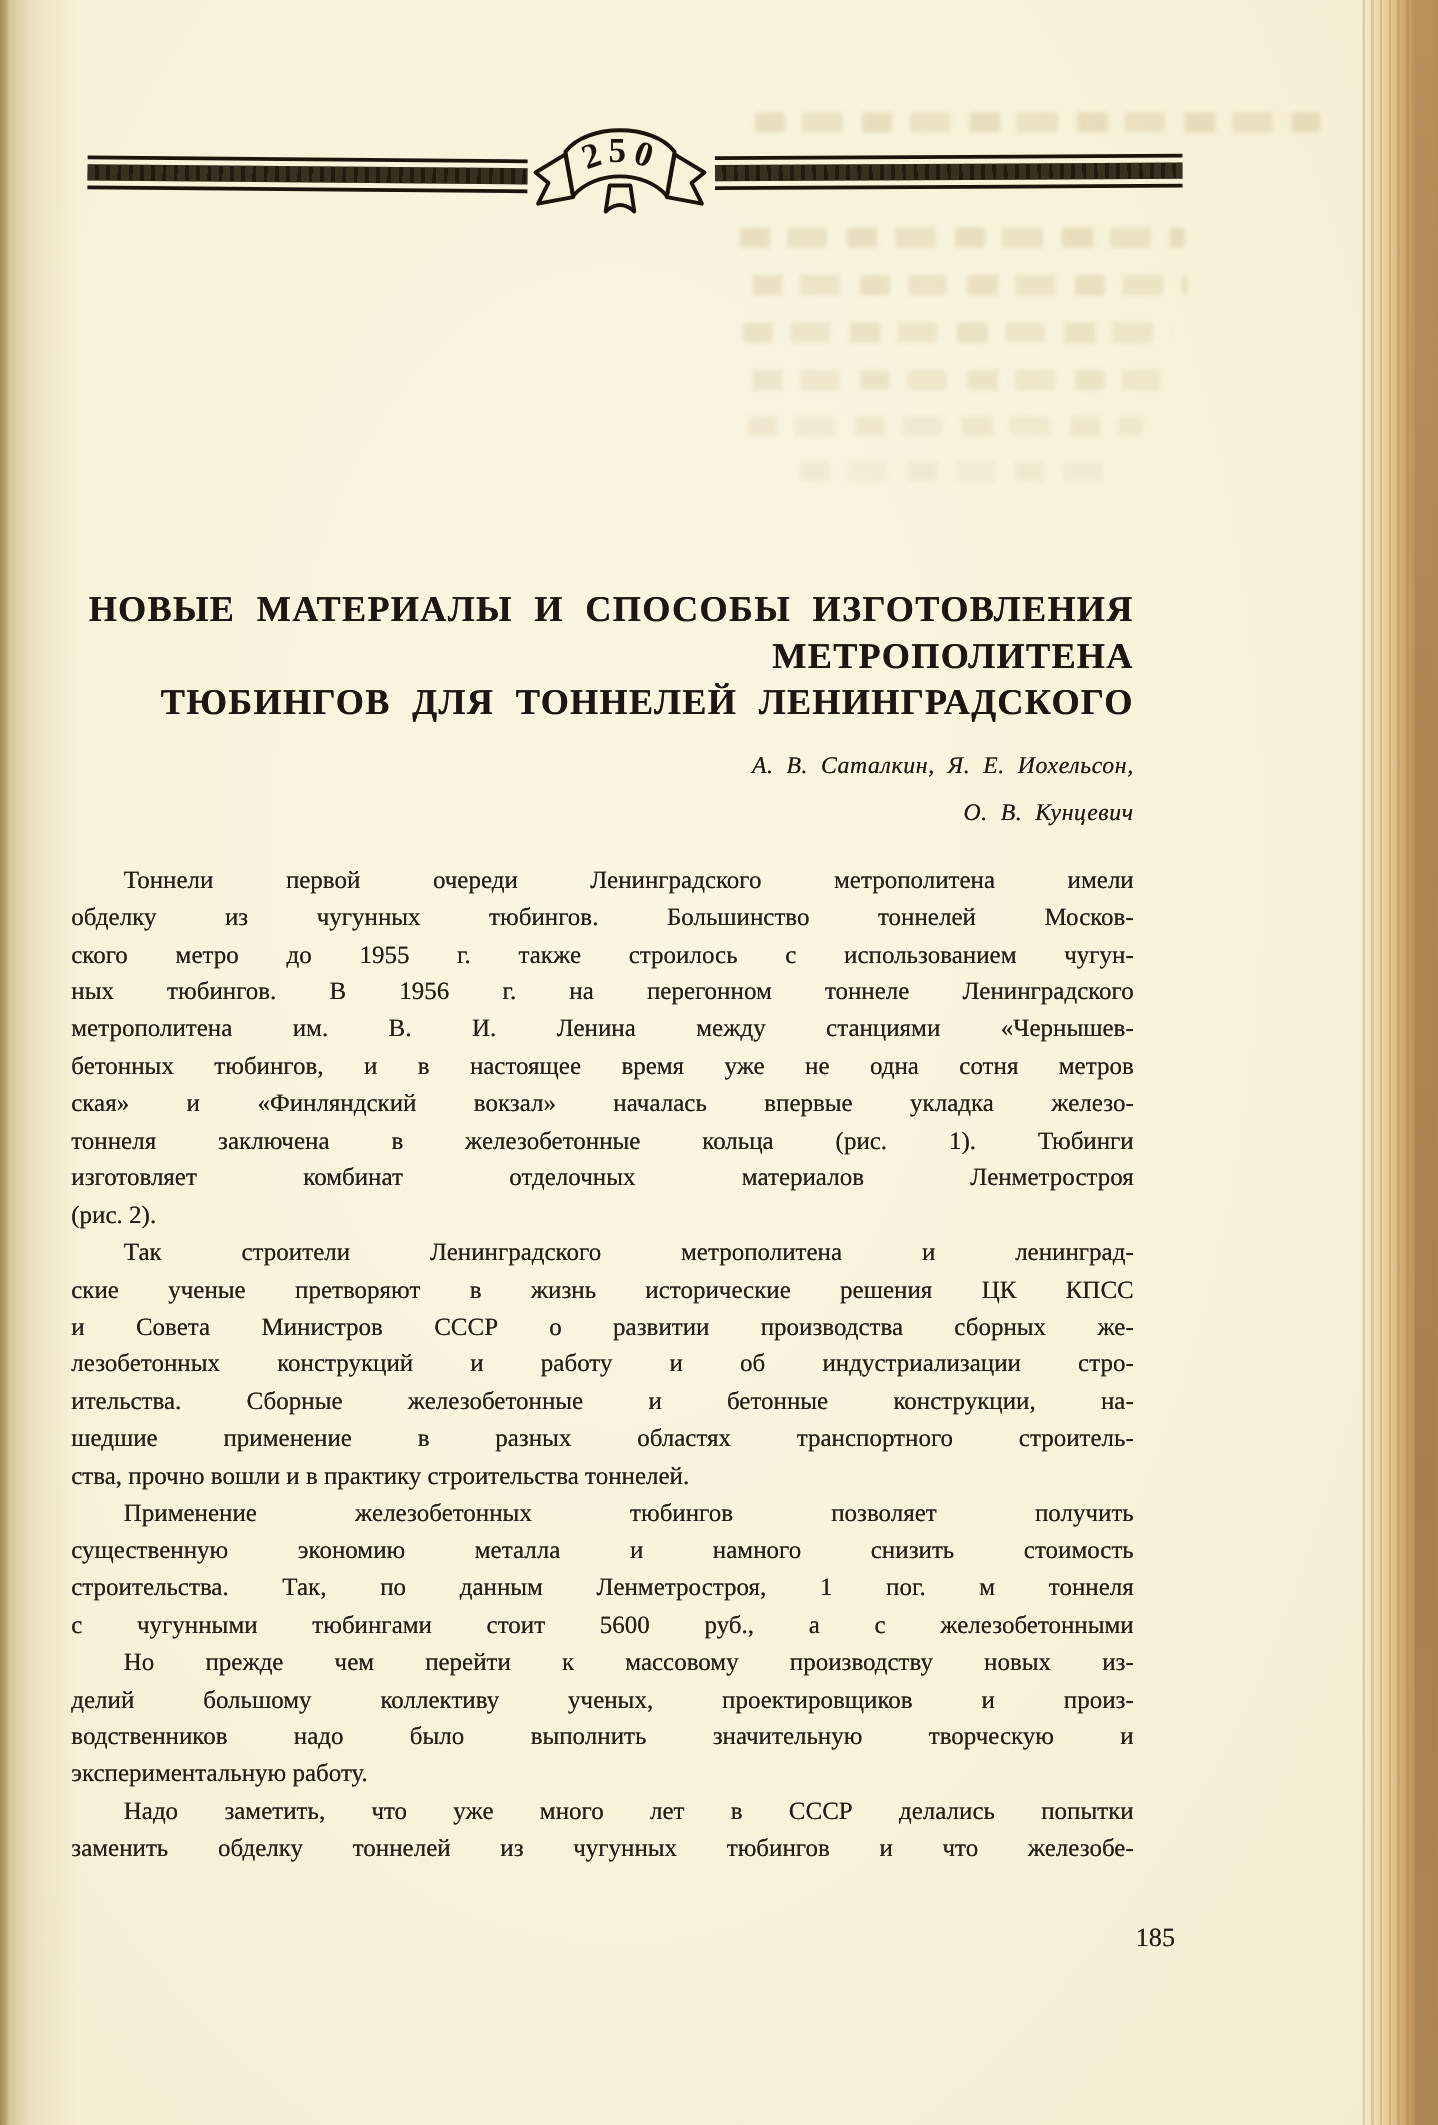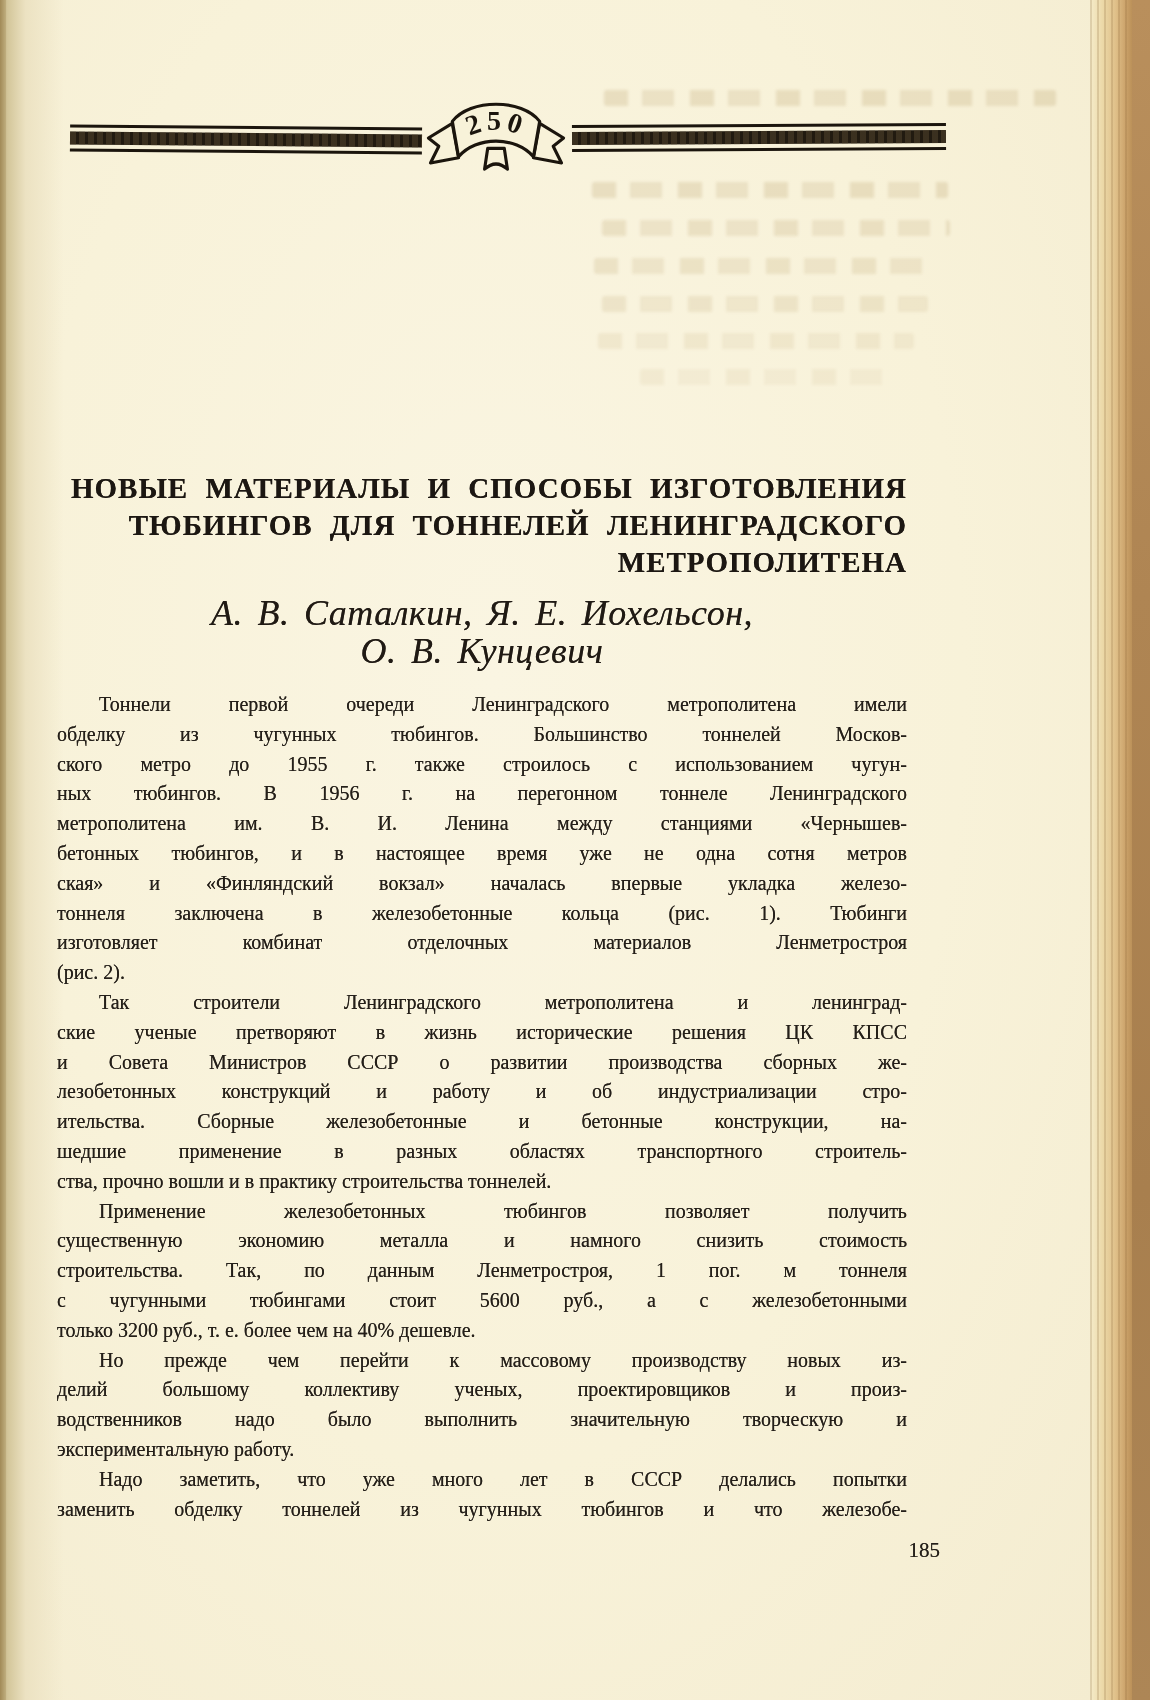--- a/index.html
+++ b/index.html
@@ -59,22 +59,22 @@
   .ribbon{position:absolute;left:416px;top:86px;width:160px;height:104px;}
 
   
   .text-col{position:absolute;left:57px;width:850px;color:#241f19;}
   .title{
     top:470px;text-align:right;font-weight:bold;color:#1c1712;
     font-size:29px;line-height:37px;letter-spacing:1px;word-spacing:9px;
     text-shadow:0 0 .5px rgba(28,23,18,.85);
   }
   .authors{
-    top:594px;text-align:center;font-style:italic;color:#201a14;
-    font-size:36px;line-height:38px;letter-spacing:.5px;word-spacing:5px;
+    top:594px;text-align:right;font-style:italic;color:#201a14;
+    font-size:19px;line-height:38px;letter-spacing:.5px;word-spacing:5px;
     text-shadow:0 0 .5px rgba(32,26,20,.8);
   }
   .body-text{
     top:690px;font-size:20px;line-height:29.8px;
     text-shadow:0 0 .45px rgba(36,31,25,.85);
   }
   .body-text .line{text-align:justify;text-align-last:justify;white-space:normal;}
   .body-text .line.last{text-align-last:left;}
   .body-text .line.indent{text-indent:42px;}
   .page-number{
@@ -122,22 +122,22 @@
       </g>
       <path id="arc250" d="M40,57 C56,37 94,37 110,57" fill="none"></path>
       <text font-size="27" font-weight="bold" fill="#1b150d" letter-spacing="4" font-family="Liberation Serif, DejaVu Serif, serif">
         <textPath href="#arc250" startOffset="50%" text-anchor="middle">250</textPath>
       </text>
     </svg>
   </div>
 
   <div class="text-col title">
     <div>НОВЫЕ МАТЕРИАЛЫ И СПОСОБЫ ИЗГОТОВЛЕНИЯ</div>
+    <div>МЕТРОПОЛИТЕНА</div>
     <div>ТЮБИНГОВ ДЛЯ ТОННЕЛЕЙ ЛЕНИНГРАДСКОГО</div>
-    <div>МЕТРОПОЛИТЕНА</div>
   </div>
 
   <div class="text-col authors">
     <div>А. В. Саталкин, Я. Е. Иохельсон,</div>
     <div>О. В. Кунцевич</div>
   </div>
 
   <div class="text-col body-text">
       <div class="line indent">Тоннели первой очереди Ленинградского метрополитена имели</div>
       <div class="line">обделку из чугунных тюбингов. Большинство тоннелей Москов-</div>
@@ -153,21 +153,20 @@
       <div class="line">ские ученые претворяют в жизнь исторические решения ЦК КПСС</div>
       <div class="line">и Совета Министров СССР о развитии производства сборных же-</div>
       <div class="line">лезобетонных конструкций и работу и об индустриализации стро-</div>
       <div class="line">ительства. Сборные железобетонные и бетонные конструкции, на-</div>
       <div class="line">шедшие применение в разных областях транспортного строитель-</div>
       <div class="line last">ства, прочно вошли и в практику строительства тоннелей.</div>
       <div class="line indent">Применение железобетонных тюбингов позволяет получить</div>
       <div class="line">существенную экономию металла и намного снизить стоимость</div>
       <div class="line">строительства. Так, по данным Ленметростроя, 1 пог. м тоннеля</div>
       <div class="line">с чугунными тюбингами стоит 5600 руб., а с железобетонными</div>
-      <div class="line last">только 3200 руб., т. е. более чем на 40% дешевле.</div>
       <div class="line indent">Но прежде чем перейти к массовому производству новых из-</div>
       <div class="line">делий большому коллективу ученых, проектировщиков и произ-</div>
       <div class="line">водственников надо было выполнить значительную творческую и</div>
       <div class="line last">экспериментальную работу.</div>
       <div class="line indent">Надо заметить, что уже много лет в СССР делались попытки</div>
       <div class="line">заменить обделку тоннелей из чугунных тюбингов и что железобе-</div>
     </div>
 
   <div class="page-number">185</div>
 

